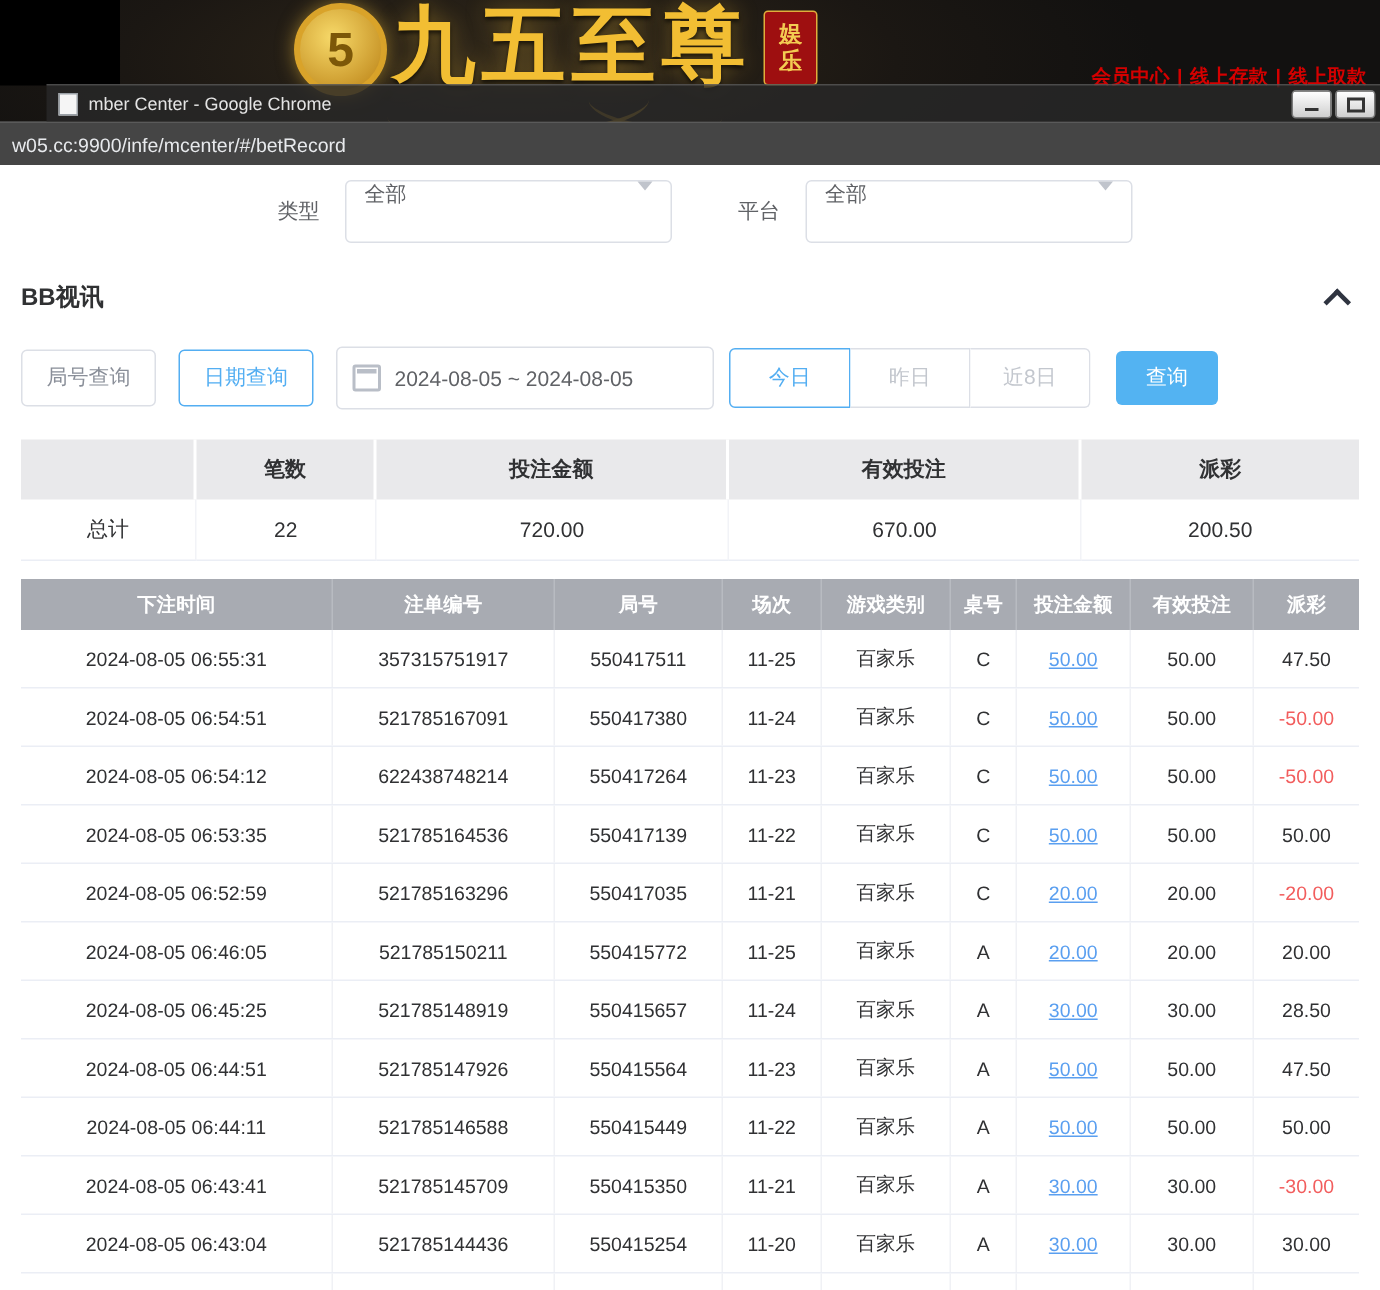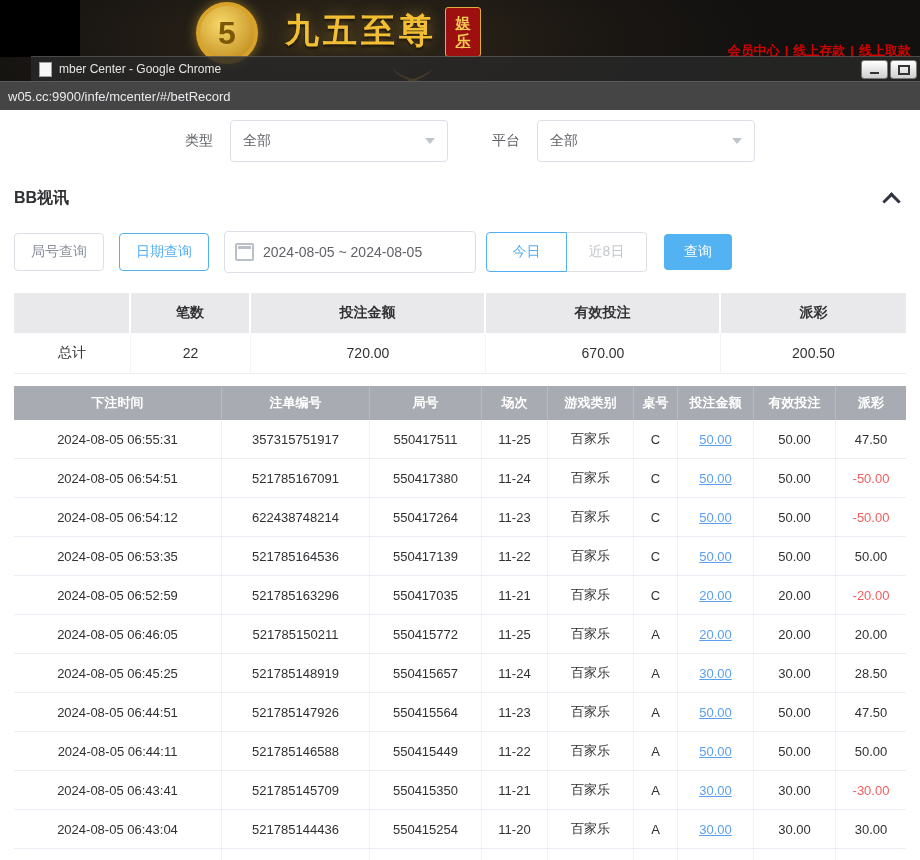--- a/index.html
+++ b/index.html
@@ -8,21 +8,21 @@
 
   
   .site-header{position:absolute;top:0;left:0;width:100%;height:118px;
     background:radial-gradient(ellipse 430px 130px at 340px 40px,#31281a 0%,#1b1713 60%,#121110 100%);}
   .black-corner{position:absolute;top:0;left:0;width:80px;height:57px;background:#000;}
   .logo{position:absolute;top:2px;left:196px;display:flex;align-items:flex-start;}
   .coin{width:54px;height:54px;border-radius:50%;border:4px solid #d9a32a;
     background:radial-gradient(circle at 40% 35%,#f7d969,#b97f13);
     display:flex;align-items:center;justify-content:center;color:#7c5708;
     font-size:32px;font-weight:bold;box-shadow:0 0 12px rgba(240,190,60,.5);}
-  .logo-text{margin-left:27px;font-size:34px;line-height:56px;font-weight:bold;color:#f2be33;
+  .logo-text{margin-left:3px;font-size:56px;line-height:56px;font-weight:bold;color:#f2be33;
     letter-spacing:4px;text-shadow:0 2px 3px rgba(0,0,0,.65),0 0 14px rgba(242,190,51,.35);text-align:right;}
   .badge{margin-left:8px;margin-top:5px;width:34px;height:48px;background:#9e0f10;border:1px solid #e0ae3c;
     border-radius:3px;color:#f3cc52;font-size:15px;font-weight:bold;display:flex;align-items:center;justify-content:center;text-decoration:underline;}
   .badge span{width:16px;word-break:break-all;line-height:18px;text-align:center;}
   .swirl{position:absolute;top:50px;left:258px;width:175px;height:40px;
     border-bottom:4px solid rgba(205,156,44,.9);border-radius:50%;transform:rotate(-4deg);}
   .swirl-2{position:absolute;top:58px;left:392px;width:90px;height:26px;
     border-bottom:3px solid rgba(205,156,44,.75);border-radius:50%;transform:rotate(8deg);}
   .top-nav{position:absolute;top:42px;right:6px;font-size:13px;color:#d40000;font-weight:bold;}
   .top-nav .toplink{cursor:pointer;margin:0 3px;}
@@ -40,21 +40,21 @@
   .winbtn .dash{width:9px;height:2px;background:#333;margin-top:7px;}
   .winbtn .sq{width:8px;height:6px;border:2px solid #333;}
   .url-bar{height:28px;background:#454545;border-top:1px solid #5a5a5a;display:flex;align-items:center;padding:0 8px;cursor:text;}
   .url-text{color:#e8eaed;font-size:13px;}
 
   
   .client{position:relative;width:920px;height:752px;background:#fff;overflow:hidden;}
   .filter-row{display:flex;align-items:center;padding-top:10px;margin-left:185px;}
   .f-label{font-size:14px;color:#606266;margin-right:17px;}
   .select{width:192px;height:40px;border:1px solid #dcdfe6;border-radius:4px;background:#fff;
-    display:flex;align-items:center;justify-content:space-between;padding:0 12px;color:#606266;font-size:14px;cursor:pointer;gap:32px;}
+    display:flex;align-items:flex-start;justify-content:space-between;padding:0 12px;color:#606266;font-size:14px;cursor:pointer;gap:32px;}
   .caret{width:0;height:0;border-left:5px solid transparent;border-right:5px solid transparent;border-top:6px solid #c0c4cc;}
   .f-gap{width:44px;}
 
   .section-row{display:flex;align-items:center;justify-content:space-between;margin:26px 22px 0 14px;}
   .section-title{font-size:16px;font-weight:bold;color:#303133;}
   .chev-up{width:10px;height:10px;border-left:3px solid #2f3440;border-top:3px solid #2f3440;
     transform:rotate(45deg);margin-top:6px;cursor:pointer;}
 
   .query-bar{display:flex;align-items:center;margin:22px 14px 0;}
   .pill{height:36px;padding:0 16px;border:1px solid #dcdfe6;border-radius:4px;background:#fff;
@@ -157,20 +157,21 @@
 
       <div class="query-bar">
         <div class="pill">局号查询</div>
         <div class="pill active">日期查询</div>
         <div class="date-input">
           <span class="cal"></span>
           <span>2024-08-05 ~ 2024-08-05</span>
         </div>
         <div class="range-group">
             <div class="rbtn active">今日</div>
+            <div class="rbtn">昨日</div>
             <div class="rbtn">近8日</div>
           </div>
         <div class="search-btn">查询</div>
       </div>
 
       <div class="summary">
         <div class="s-row s-head-row">
             <div class="s-cell s-head"></div>
             <div class="s-cell s-head">笔数</div>
             <div class="s-cell s-head">投注金额</div>

